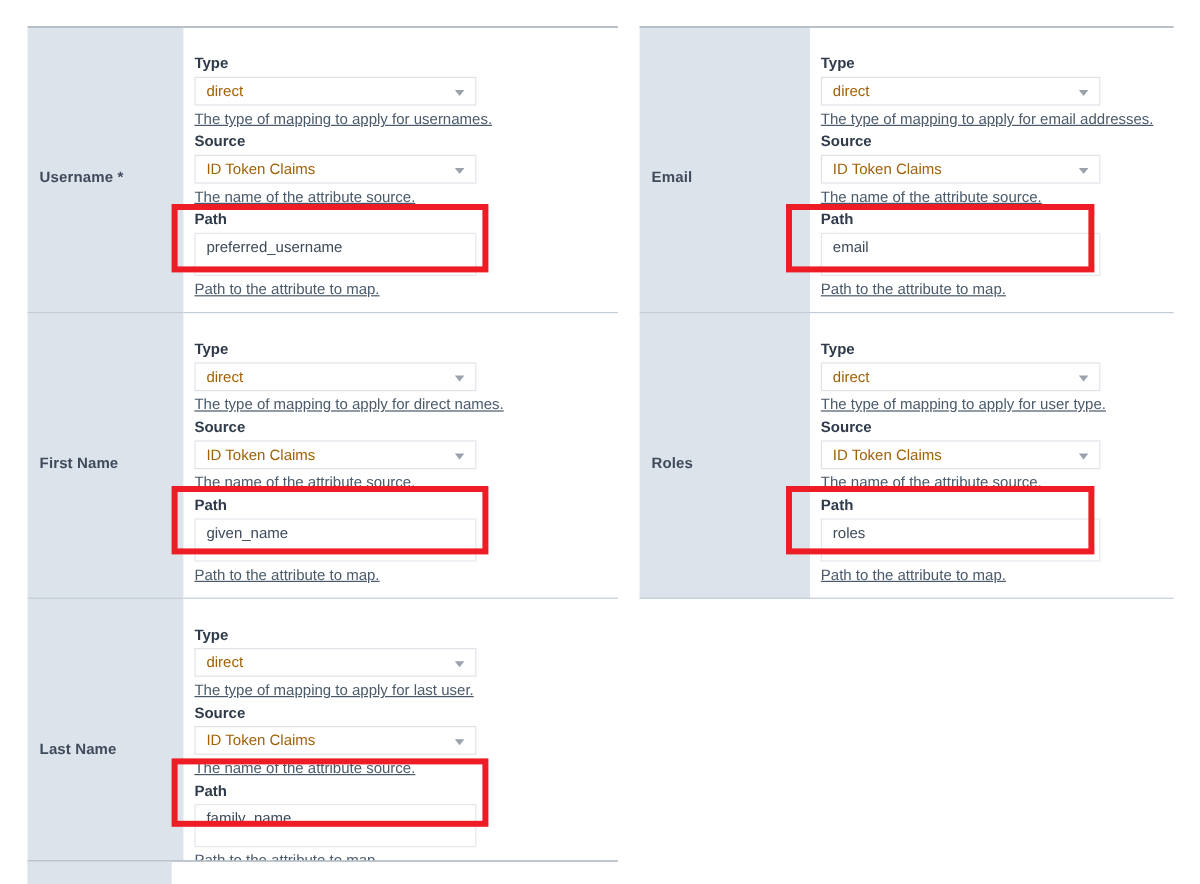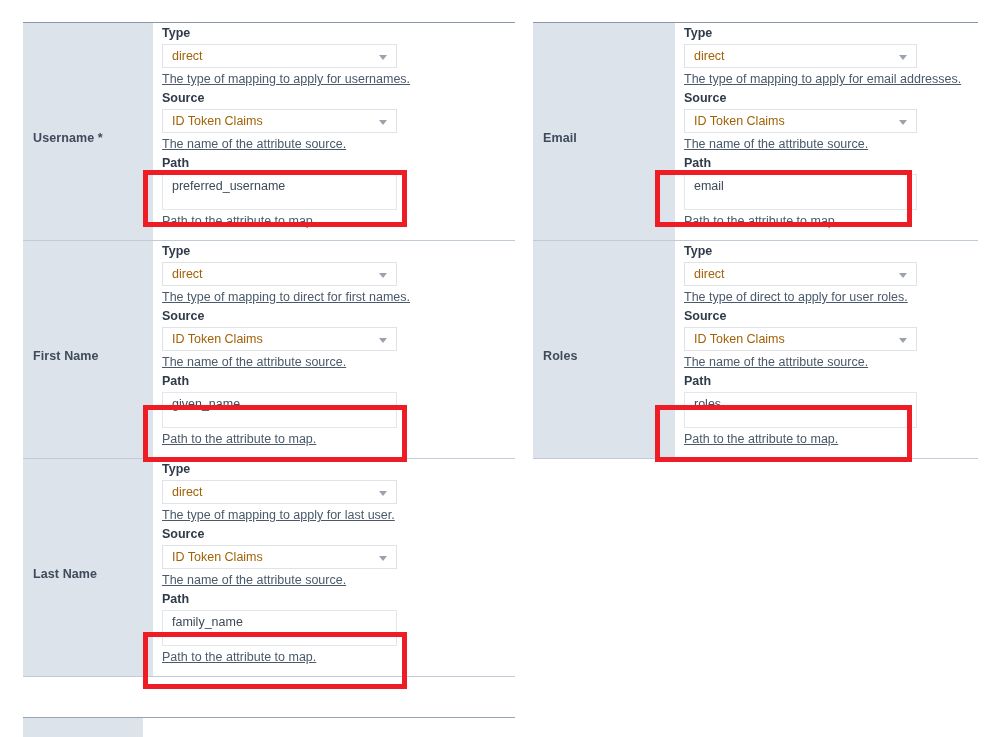--- a/index.html
+++ b/index.html
@@ -48,21 +48,21 @@
     font-size: 12.5px;
     font-weight: bold;
     color: #3f4b5b;
     letter-spacing: .1px;
     vertical-align: middle;
   }
   #table-right td.label-cell { width: 132px; }
 
   td.field-cell {
     background: #ffffff;
-    padding: 2px 0 8px 9px;
+    padding: 22px 0 8px 9px;
     vertical-align: top;
     margin-left: 44px;
   }
 
   
   .fld-label {
     font-size: 12.5px;
     font-weight: bold;
     color: #2f3b4a;
     line-height: 17px;
@@ -182,21 +182,21 @@
       </tr>
 
       <tr>
         <td class="label-cell">First Name</td>
         <td class="field-cell">
           <div class="fld-label">Type</div>
           <div class="select-box">
             <span class="sel-value">direct</span>
             <span class="caret"></span>
           </div>
-          <div class="fld-help">The type of mapping to direct for first names.</div>
+          <div class="fld-help">The type of mapping to apply for direct names.</div>
           <div class="fld-label">Source</div>
           <div class="select-box">
             <span class="sel-value">ID Token Claims</span>
             <span class="caret"></span>
           </div>
           <div class="fld-help">The name of the attribute source.</div>
           <div class="fld-label">Path</div>
           <div class="text-box">
             <span class="txt-value">given_name</span>
           </div>
@@ -257,21 +257,21 @@
       </tr>
 
       <tr>
         <td class="label-cell">Roles</td>
         <td class="field-cell">
           <div class="fld-label">Type</div>
           <div class="select-box">
             <span class="sel-value">direct</span>
             <span class="caret"></span>
           </div>
-          <div class="fld-help">The type of direct to apply for user roles.</div>
+          <div class="fld-help">The type of mapping to apply for user type.</div>
           <div class="fld-label">Source</div>
           <div class="select-box">
             <span class="sel-value">ID Token Claims</span>
             <span class="caret"></span>
           </div>
           <div class="fld-help">The name of the attribute source.</div>
           <div class="fld-label">Path</div>
           <div class="text-box">
             <span class="txt-value">roles</span>
           </div>

